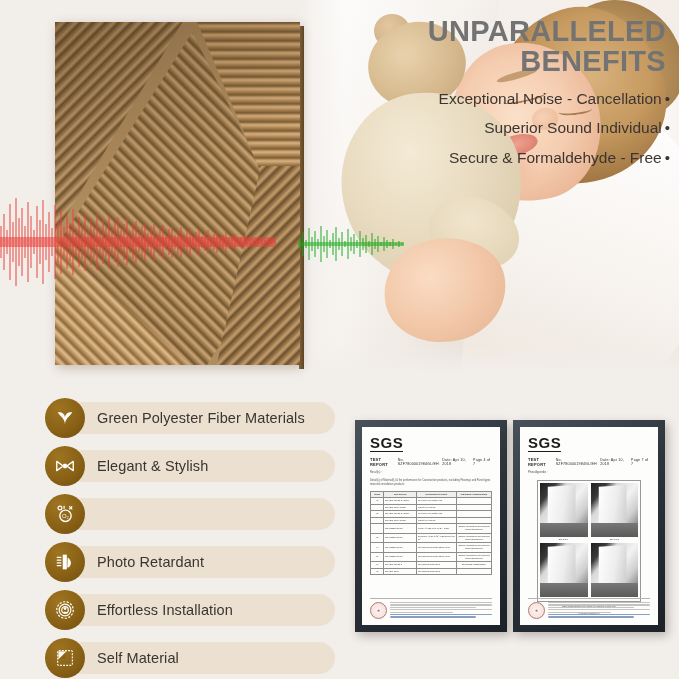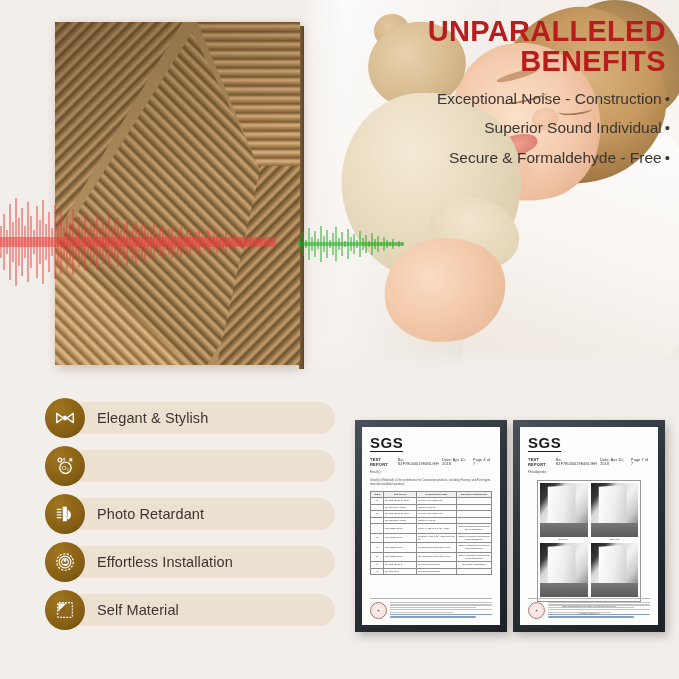--- a/index.html
+++ b/index.html
@@ -135,21 +135,21 @@
     background: linear-gradient(0deg,#f2eeea 0%, rgba(242,238,234,0) 100%);
   }
 
   
   .headline-block {
     position: absolute; left: 300px; top: 16px; width: 372px;
     text-align: right; z-index: 6;
   }
   .headline {
     font-size: 29px; font-weight: bold; letter-spacing: .3px;
-    color: #b91c1c; line-height: 1.05;
+    color: #737373; line-height: 1.05;
     padding-right: 6px;
   }
   .benefit-line {
     font-size: 15.5px; color: #3b3631; line-height: 1.0;
     margin-top: 14px; padding-right: 2px; white-space: nowrap;
   }
   .benefit-line .dot { color: #3b3631; font-size: 15px; padding-left: 3px; }
 
   
   .panel-wrap { position: absolute; left: 55px; top: 22px; width: 245px; height: 343px; z-index: 4; }
@@ -352,21 +352,21 @@
       <div class="teddy-arm"></div>
       <div class="hand"></div>
       <div class="photo-fade-l"></div>
       <div class="photo-fade-b"></div>
     </div>
 
     <div class="headline-block">
       <div class="headline">UNPARALLELED BENEFITS</div>
 
       <div class="benefit-line">
-        <span>Exceptional Noise - Construction</span><span class="dot">•</span>
+        <span>Exceptional Noise - Cancellation</span><span class="dot">•</span>
       </div>
       <div class="benefit-line">
         <span>Superior Sound Individual</span><span class="dot">•</span>
       </div>
       <div class="benefit-line">
         <span>Secure &amp; Formaldehyde - Free</span><span class="dot">•</span>
       </div>
     </div>
 
     <div class="panel-wrap">
@@ -523,20 +523,29 @@
         </g>
         <rect x="0" y="20" width="106" height="4" fill="#17a81a" opacity="0.5"></rect>
       </svg>
     </div>
   </div>
 
   <div id="lower">
 
     <div class="features">
 
+      <div class="feature-row">
+        <div class="pill"></div>
+        <div class="ficon">
+          <svg width="22" height="22" viewBox="0 0 24 24">
+            <path d="M12 19 C12 13 7 10 4 6 C9 5 12 8 12 12 C12 8 15 5 20 6 C17 10 12 13 12 19 Z" fill="#fff"></path>
+          </svg>
+        </div>
+        <div class="flabel">Green Polyester Fiber Materials</div>
+      </div>
 
       <div class="feature-row">
         <div class="pill"></div>
         <div class="ficon">
           <svg width="22" height="22" viewBox="0 0 24 24">
             <path d="M3 7 L10 12 L3 17 Z" fill="none" stroke="#fff" stroke-width="1.5" stroke-linejoin="round"></path>
             <path d="M21 7 L14 12 L21 17 Z" fill="none" stroke="#fff" stroke-width="1.5" stroke-linejoin="round"></path>
             <rect x="10" y="9.6" width="4" height="4.8" rx="1" fill="#fff"></rect>
           </svg>
         </div>

